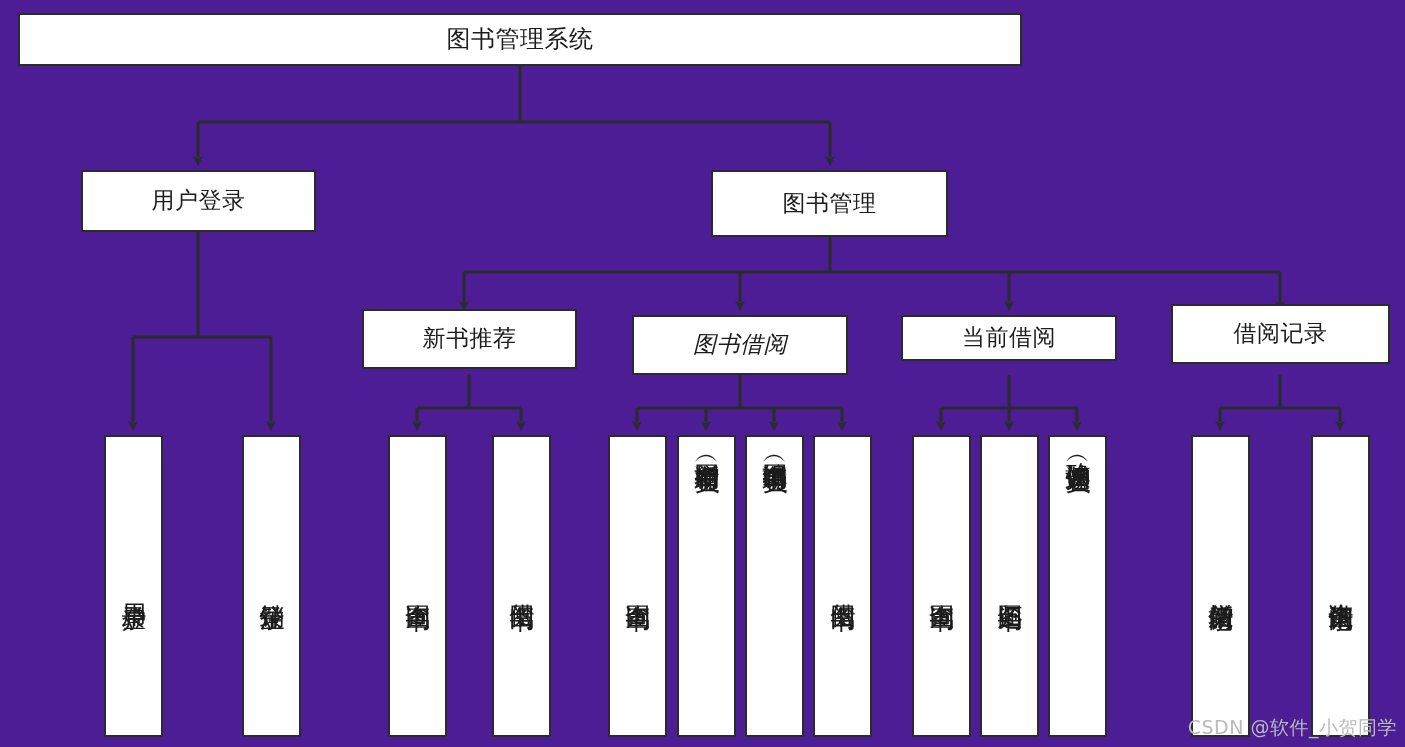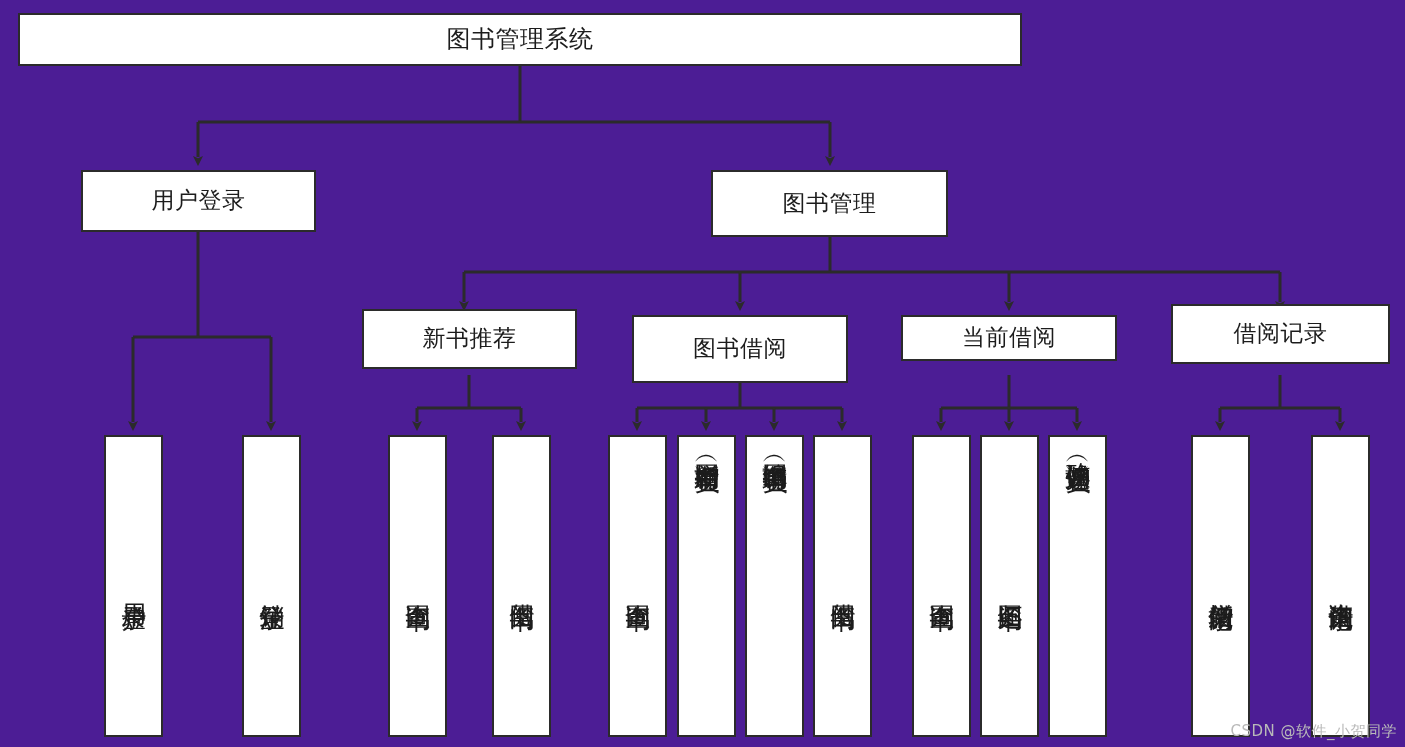--- a/index.html
+++ b/index.html
@@ -53,21 +53,21 @@
     line-height: 1.12;
     letter-spacing: 1px;
     white-space: nowrap;
     color: #1c1c1c;
   }
   .node-box.leaf.center-text { align-items: center; padding-top: 0; }
   .watermark {
     position: absolute;
     right: 8px;
     bottom: 6px;
-    font-size: 15px;
+    font-size: 19px;
     color: #b9b9b9;
     white-space: nowrap;
     pointer-events: none;
     letter-spacing: 0.5px;
   }
 </style>
 </head>
 <body>
 
 <div id="diagram-root">
@@ -143,21 +143,21 @@
   </div>
 
   <div class="node-box" style="left:711px; top:170px; width:237px; height:67px;">
     <span class="node-label-h">图书管理</span>
   </div>
 
   <div class="node-box" style="left:362px; top:309px; width:215px; height:60px;">
     <span class="node-label-h">新书推荐</span>
   </div>
 
-  <div class="node-box" style="left:632px; top:315px; width:216px; height:68px;">
+  <div class="node-box" style="left:632px; top:315px; width:216px; height:60px;font-style:italic;">
     <span class="node-label-h">图书借阅</span>
   </div>
 
   <div class="node-box" style="left:901px; top:315px; width:216px; height:46px;">
     <span class="node-label-h">当前借阅</span>
   </div>
 
   <div class="node-box" style="left:1171px; top:304px; width:219px; height:60px;">
     <span class="node-label-h">借阅记录</span>
   </div>

